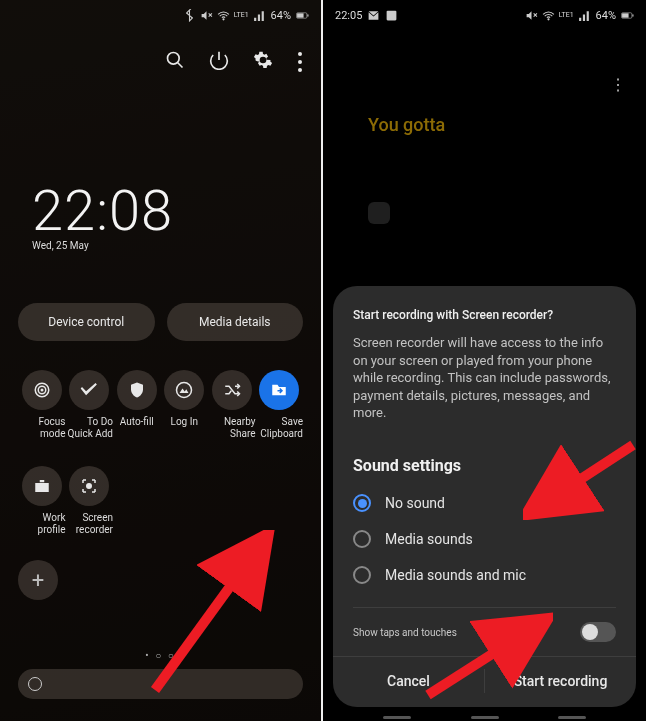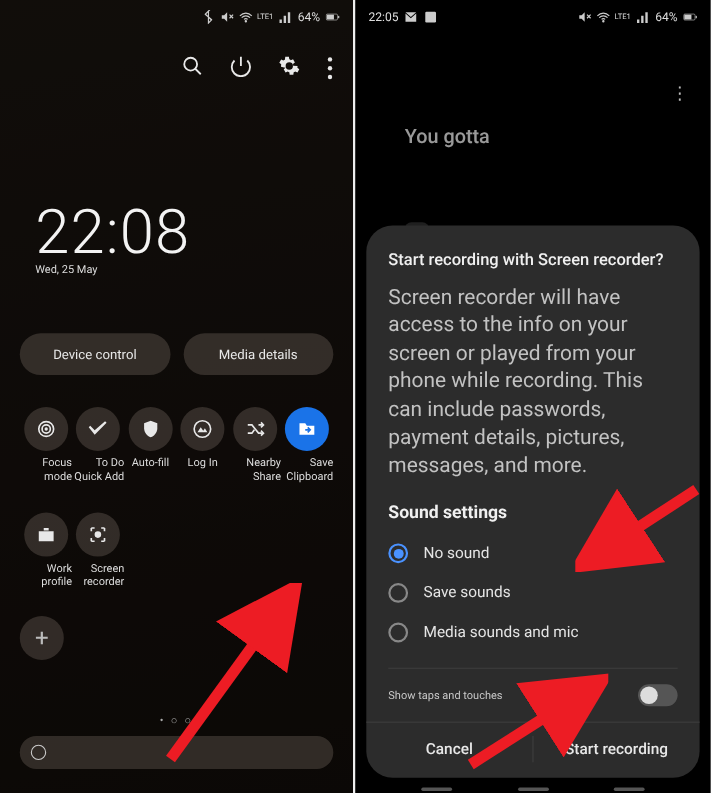--- a/index.html
+++ b/index.html
@@ -119,40 +119,40 @@
   .brightness-bar .sun { width: 14px; height: 14px; border-radius: 50%; border: 1px solid #ccc; }
   
   .s2-header {
     position: absolute; top: 75px; right: 20px; color: #bbb; z-index: 2;
   }
   .s2-hero {
     position: absolute; top: 115px; left: 45px;
     line-height: 1.15; z-index: 2;
     filter: brightness(0.6);
   }
-  .s2-hero .l1 { font-size: 18px; color: #ffffff; font-weight: 500; }
+  .s2-hero .l1 { font-size: 18px; color: #eab308; font-weight: 500; }
   .s2-hero .l2 { font-size: 20px; color: #d4a847; font-weight: 700; }
   .s2-badge {
     position: absolute; top: 202px; left: 45px;
     width: 22px; height: 22px; border-radius: 6px;
     background: #333;
     z-index: 2;
     filter: brightness(0.6);
   }
   
   .dialog {
     position: absolute; left: 10px; right: 10px; bottom: 14px;
     background: #2c2c2c;
     border-radius: 24px;
     padding: 22px 20px 14px 20px;
     z-index: 10;
     color: #e5e5e5;
   }
-  .dialog-title { font-size: 15px; font-weight: 500; margin-bottom: 12px; color: #f0f0f0; }
-  .dialog-desc { font-size: 19px; line-height: 1.35; color: #c2c2c2; margin-bottom: 20px; }
+  .dialog-title { font-size: 12px; font-weight: 500; margin-bottom: 12px; color: #f0f0f0; }
+  .dialog-desc { font-size: 13px; line-height: 1.35; color: #c2c2c2; margin-bottom: 34px; }
   .dialog-section { font-size: 16px; color: #f0f0f0; margin-bottom: 10px; font-weight: bold; }
   .radio-group { margin-bottom: 14px; }
   .radio-row { display: flex; align-items: center; gap: 14px; padding: 9px 0; font-size: 14px; }
   .radio-outer { width: 18px; height: 18px; border-radius: 50%; border: 2px solid #888; display: flex; align-items: center; justify-content: center; flex-shrink: 0; }
   .radio-outer.selected { border-color: #4a92ff; }
   .radio-inner { width: 9px; height: 9px; border-radius: 50%; background: #4a92ff; }
   .toggle-row {
     display: flex; align-items: center; justify-content: space-between;
     font-size: 10px; color: #c8c8c8;
     border-top: 1px solid #3e3e3e; padding: 14px 0;
@@ -405,21 +405,21 @@
     <div class="dialog-section">Sound settings</div>
     <div class="radio-group">
       <div class="radio-row">
         <div class="radio-outer selected">
             <div class="radio-inner"></div>
           </div>
         <span>No sound</span>
       </div>
       <div class="radio-row">
         <div class="radio-outer"></div>
-        <span>Save sounds</span>
+        <span>Media sounds</span>
       </div>
       <div class="radio-row">
         <div class="radio-outer"></div>
         <span>Media sounds and mic</span>
       </div>
     </div>
     <div class="toggle-row">
       <span>Show taps and touches</span>
       <div class="toggle">
           <div class="knob"></div>

